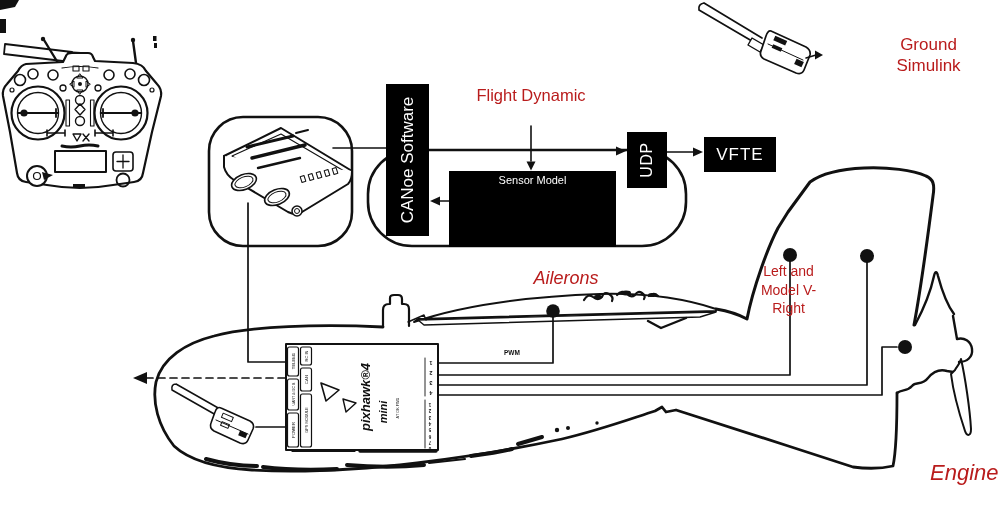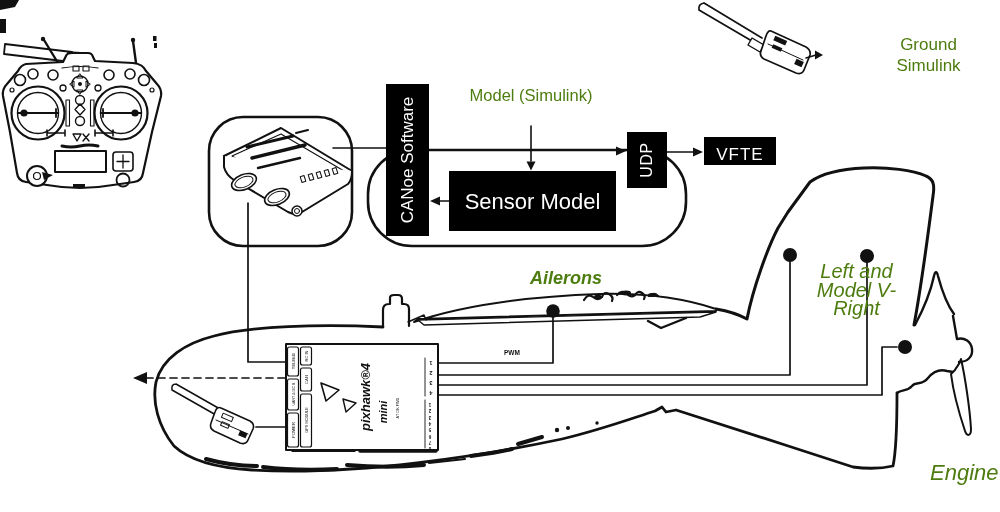--- a/index.html
+++ b/index.html
@@ -1,35 +1,35 @@
 <!DOCTYPE html>
 <html><head>
 <meta charset="utf-8">
 <style>
   html,body{margin:0;padding:0;background:#fff;}
   .stage{position:relative;width:1000px;height:512px;background:#ffffff;overflow:hidden;
          font-family:"Liberation Sans",sans-serif;color:#000;}
   .stage svg{position:absolute;left:0;top:0;z-index:1;}
-  .lbl{position:absolute;z-index:3;color:#4d7c0f;}
+  .lbl{position:absolute;z-index:3;color:#b91c1c;}
   .center{text-align:center;}
   .blackbox{position:absolute;background:#000;color:#fff;z-index:2;}
   .vtext{position:absolute;left:50%;top:50%;transform:translate(-50%,-50%) rotate(-90deg);
          white-space:nowrap;color:#fff;}
   .fdm{left:431px;top:86px;width:200px;font-size:16.5px;line-height:19px;}
   .canoe-bar{left:386px;top:84px;width:43px;height:152px;}
   .canoe-bar .vtext{font-size:17px;}
   .udp-bar{left:627px;top:132px;width:40px;height:56px;}
   .udp-bar .vtext{font-size:16px;letter-spacing:.5px;}
-  .vfte-box{left:704px;top:137px;width:72px;height:28px;font-size:17px;line-height:35px;
+  .vfte-box{left:704px;top:137px;width:72px;height:35px;font-size:17px;line-height:35px;
             text-align:center;letter-spacing:1px;}
-  .sensor-box{left:449px;top:171px;width:167px;height:60px;display:flex;flex-direction:column;
-              justify-content:center;text-align:center;font-size:22px;line-height:19px;}
+  .sensor-box{left:449px;top:171px;width:167px;height:76px;display:flex;flex-direction:column;
+              justify-content:flex-start;text-align:center;font-size:11px;line-height:19px;}
   .gs{left:881px;top:34px;width:95px;font-size:17px;line-height:21px;}
-  .ailerons{left:506px;top:268px;width:120px;font-style:italic;font-size:18px;font-weight:bold;}
-  .vtail{left:814px;top:262px;width:85px;font-style:italic;font-size:20px;line-height:18.5px;}
+  .ailerons{left:506px;top:268px;width:120px;font-style:italic;font-size:18px;}
+  .vtail{left:746px;top:262px;width:85px;font-size:14px;line-height:18.5px;}
   .engine{left:930px;top:437px;width:80px;font-style:italic;font-size:22px;margin-top:23px;}
 </style>
 </head>
 <body>
 
 <div class="stage">
 
   <svg width="1000" height="512" viewBox="0 0 1000 512">
     <g stroke="#111" fill="none" stroke-linecap="round" stroke-linejoin="round">
 
@@ -247,21 +247,21 @@
     <span class="vtext">UDP</span>
   </div>
   <div class="blackbox vfte-box">
     <span>VFTE</span>
   </div>
   <div class="blackbox sensor-box">
     <span>Sensor Model</span>
   </div>
 
   <div class="lbl fdm center">
-    <div>Model (Simulink)</div>
+    <div>Flight Dynamic</div>
   </div>
   <div class="lbl gs center">
     <div>Ground</div>
     <div>Simulink</div>
   </div>
   <div class="lbl ailerons center">Ailerons</div>
   <div class="lbl vtail center">
     <div>Left and</div>
     <div>Model V-</div>
     <div>Right</div>

